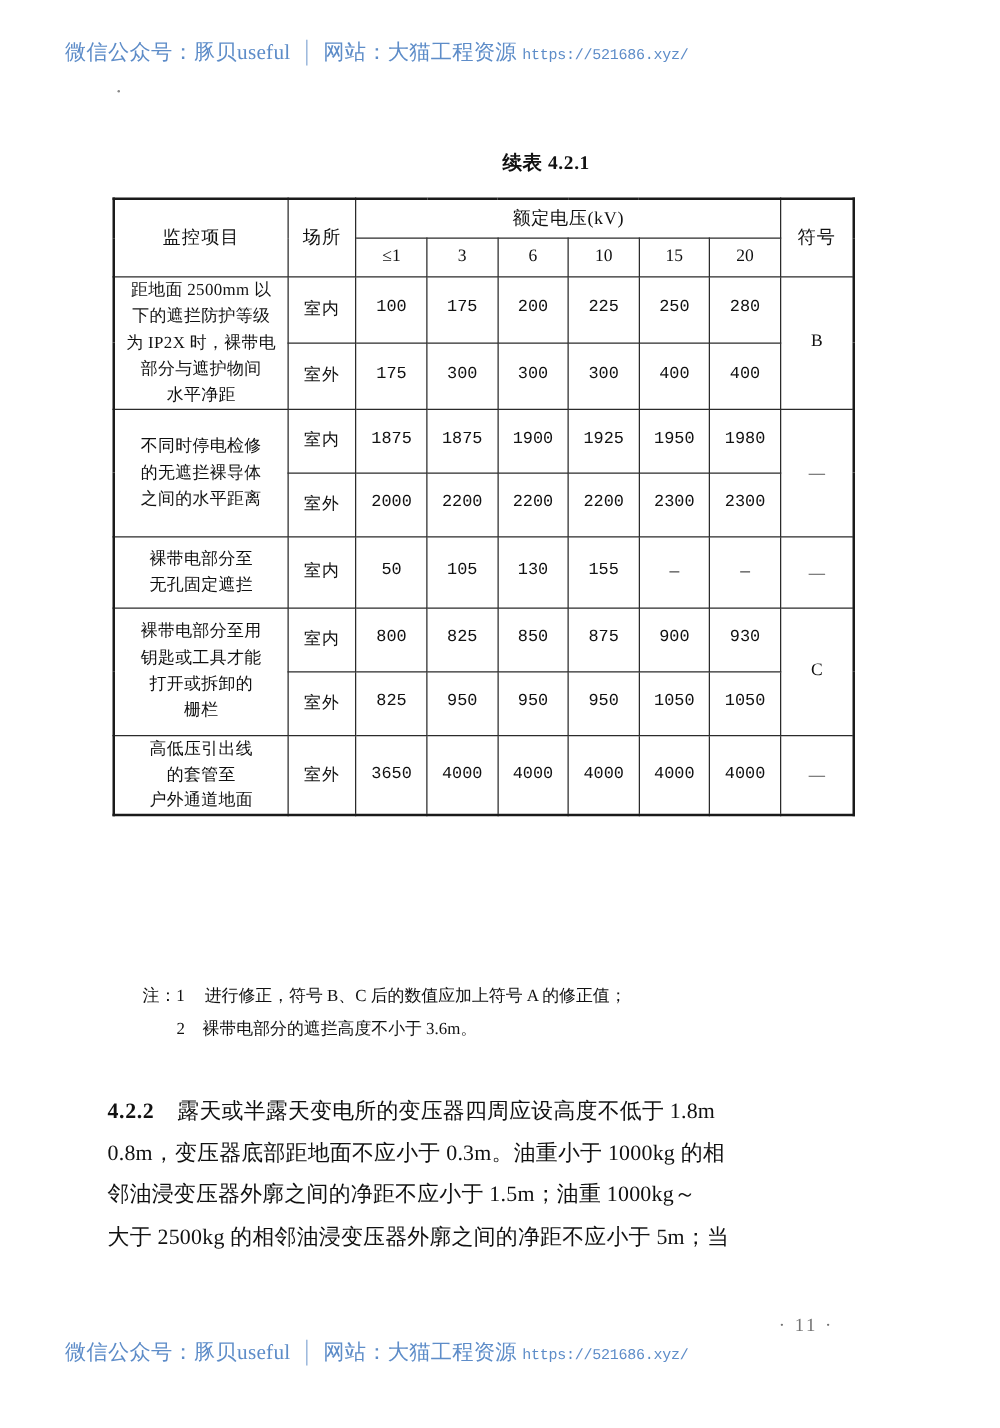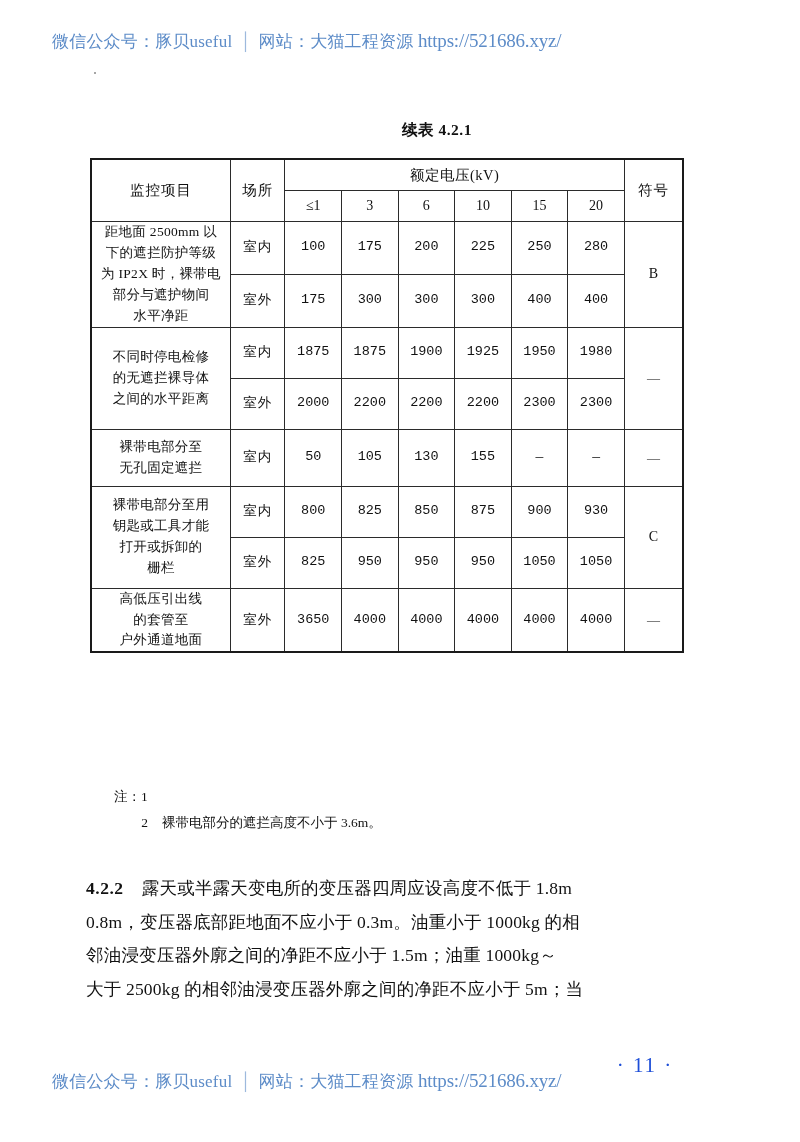--- a/index.html
+++ b/index.html
@@ -29,22 +29,22 @@
     letter-spacing: 0.2px;
   }
   .watermark .wm-inner {
     padding-left: 52px;
   }
   .watermark .sep {
     color: #9db9dd;
     padding: 0 7px;
   }
   .watermark .url {
-    font-family: Liberation Serif, serif;
-    font-size: 19px;
+    font-family: Liberation Mono, monospace;
+    font-size: 12px;
     letter-spacing: -0.2px;
   }
   #wm-top  { top: 30px; }
   #wm-bot  { top: 1070px; }
 
   .stray-dot {
     position: absolute;
     left: 94px;
     top: 72px;
     width: 2px;
@@ -53,23 +53,23 @@
     border-radius: 50%;
   }
 
   
   .page-number {
     position: absolute;
     top: 1053px;
     left: 600px;
     width: 90px;
     text-align: center;
-    font-size: 21px;
+    font-size: 15px;
     font-family: "Liberation Serif", "DejaVu Serif", serif;
-    color: #1d4ed8;
+    color: #737373;
     letter-spacing: 2px;
   }
 
   
   .table-caption {
     position: absolute;
     top: 120px;
     left: 0;
     width: 800px;
     text-align: center;
@@ -326,20 +326,21 @@
         </tr>
       </tbody>
   </table>
 </div>
 
 <div class="notes">
   <div class="note-row">
     <span class="note-label">注：</span>
       <span>1</span>
     <span class="note-body" style="padding-left:16px">
+      <span class="ln">进行修正，符号 B、C 后的数值应加上符号 A 的修正值；</span>
     </span>
   </div>
   <div class="note-row">
     <span class="note-num">2</span>
     <span class="note-body">
       <span class="ln">裸带电部分的遮拦高度不小于 3.6m。</span>
     </span>
   </div>
 </div>
 

